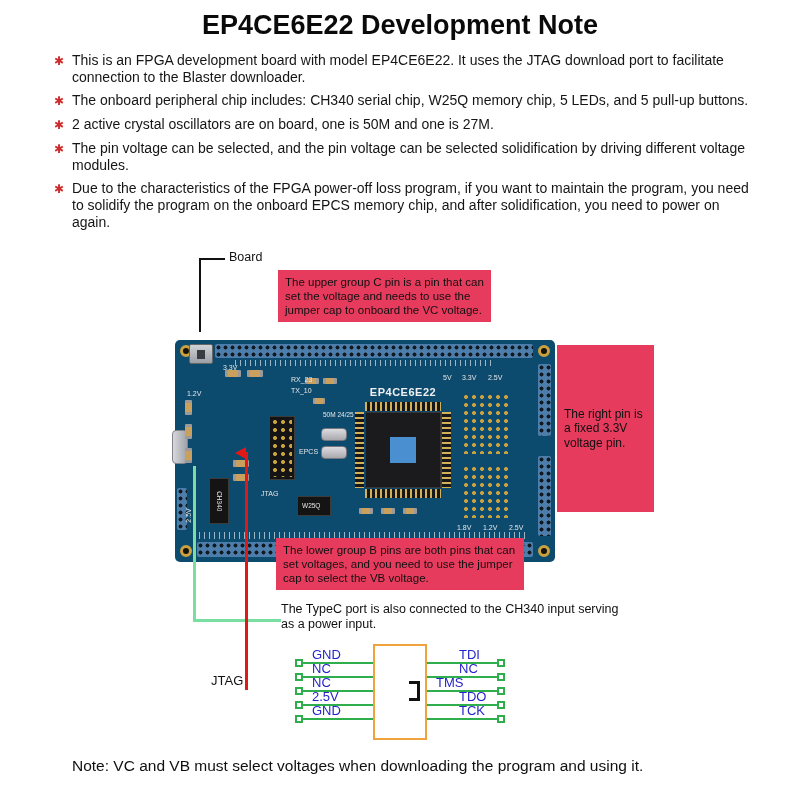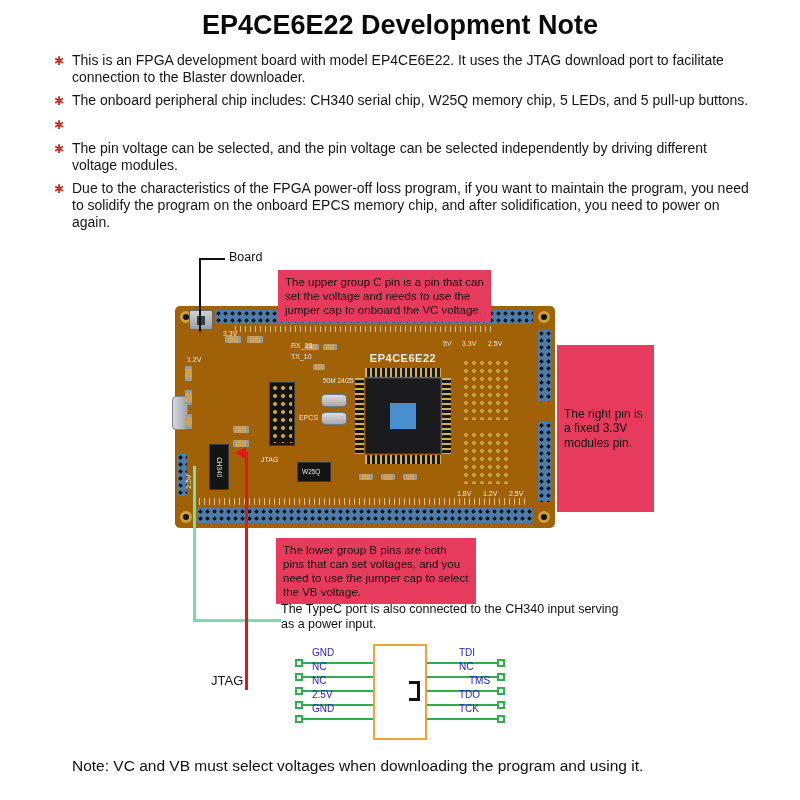--- a/index.html
+++ b/index.html
@@ -9,22 +9,22 @@
          font-size:27px;font-weight:bold;color:#0a0a0a}
   .features{position:absolute;left:54px;top:52px;width:695px}
   .feature{display:flex;margin-bottom:6px}
   .star{flex:0 0 14px;color:#d02a2a;font-size:12px;line-height:1.5;margin-right:4px}
   .ftext{font-size:14px;line-height:1.22;color:#151515}
   .callout{position:absolute;background:#e73b5e;color:#101010;font-size:11.5px;
            line-height:1.22;padding:5px 7px;box-sizing:border-box;z-index:5}
   .annot-label{position:absolute;font-size:12.5px;color:#111;z-index:6;white-space:nowrap}
   .line{position:absolute;z-index:6}
   
-  .board{position:absolute;left:175px;top:306px;width:380px;height:222px;
-         background:#a16207;border-radius:5px;z-index:2}
+  .board{position:absolute;left:175px;top:340px;width:380px;height:222px;
+         background:#0c4a6e;border-radius:5px;z-index:2}
   .hole{position:absolute;width:12px;height:12px;border-radius:50%;background:#14120c;
         border:3px solid #c9a23f;box-sizing:border-box}
   .hdr{position:absolute;background-color:#4d7dab;border-radius:2px;
        background-image:radial-gradient(circle at 3.5px 3.5px,#101820 1.7px,rgba(0,0,0,0) 2.3px);
        background-size:7px 7px}
   .dashrow{position:absolute;opacity:.75;
        background-image:repeating-linear-gradient(90deg,rgba(255,255,255,.8) 0 1px,rgba(0,0,0,0) 1px 5px)}
   .padgrid{position:absolute;
        background-image:radial-gradient(circle at 3px 3px,#c9a23f 1.6px,rgba(0,0,0,0) 2.3px);
        background-size:8px 8px}
@@ -51,45 +51,46 @@
   .chip-label{position:absolute;left:180px;top:46px;width:96px;text-align:center;
           color:#f0f0f0;font-size:11px;font-weight:bold;letter-spacing:.5px}
   .vtext{display:flex;align-items:center;justify-content:center}
   
   .conn{position:absolute;left:373px;top:644px;width:54px;height:96px;
         border:2px solid #f0a23c;background:#fff;box-sizing:border-box;z-index:3}
   .bracket{position:absolute;left:409px;top:681px;width:11px;height:20px;
         border:3px solid #111;border-left:none;box-sizing:border-box;z-index:4}
   .wire{position:absolute;height:2px;background:#2fae4d;z-index:2}
   .term{position:absolute;width:8px;height:8px;border:2px solid #2fae4d;background:#fff;box-sizing:border-box;z-index:2}
-  .pinlabel{position:absolute;color:#2424cc;font-size:10px;z-index:3;white-space:nowrap}
+  .pinlabel{position:absolute;color:#2424cc;font-size:13px;z-index:3;white-space:nowrap}
   .typec-note{position:absolute;left:281px;top:602px;width:345px;font-size:12.5px;
         line-height:1.18;color:#101010;z-index:4}
   .note{position:absolute;left:72px;top:757px;font-size:15.5px;color:#101010}
 </style>
 </head>
 <body>
 
 <div class="title">EP4CE6E22 Development Note</div>
 
 <div class="features">
   <div class="feature">
     <span class="star">✱</span>
     <span class="ftext">This is an FPGA development board with model EP4CE6E22. It uses the JTAG download port to facilitate connection to the Blaster downloader.</span>
   </div>
   <div class="feature">
     <span class="star">✱</span>
     <span class="ftext">The onboard peripheral chip includes: CH340 serial chip, W25Q memory chip, 5 LEDs, and 5 pull-up buttons.</span>
   </div>
   <div class="feature">
     <span class="star">✱</span>
-  </div>
-  <div class="feature">
-    <span class="star">✱</span>
-    <span class="ftext">The pin voltage can be selected, and the pin voltage can be selected independently by driving different voltage modules.</span>
+    <span class="ftext">2 active crystal oscillators are on board, one is 50M and one is 27M.</span>
+  </div>
+  <div class="feature">
+    <span class="star">✱</span>
+    <span class="ftext">The pin voltage can be selected, and the pin voltage can be selected solidification by driving different voltage modules.</span>
   </div>
   <div class="feature">
     <span class="star">✱</span>
     <span class="ftext">Due to the characteristics of the FPGA power-off loss program, if you want to maintain the program, you need to solidify the program on the onboard EPCS memory chip, and after solidification, you need to power on again.</span>
   </div>
 </div>
 
 <div class="annot-label" style="left:229px;top:250px">Board</div>
 <div class="line" style="left:199px;top:258px;width:26px;height:2px;background:#111"></div>
 <div class="line" style="left:199px;top:258px;width:2px;height:74px;background:#111"></div>
@@ -158,22 +159,22 @@
   <div class="silk" style="left:124px;top:108px">EPCS</div>
   <div class="silk" style="left:86px;top:150px">JTAG</div>
   <div class="silk" style="left:127px;top:163px;font-size:6.5px">W25Q</div>
   <div class="silk" style="left:282px;top:184px">1.8V</div>
   <div class="silk" style="left:308px;top:184px">1.2V</div>
   <div class="silk" style="left:334px;top:184px">2.5V</div>
   <div class="silk" style="left:6px;top:172px;transform:rotate(-90deg)">2.5V</div>
 </div>
 
 <div class="callout" style="left:278px;top:270px;width:213px">The upper group C pin is a pin that can set the voltage and needs to use the jumper cap to onboard the VC voltage.</div>
-<div class="callout" style="left:557px;top:345px;width:97px;height:167px;display:flex;align-items:center;font-size:12px">The right pin is a fixed 3.3V modules pin.</div>
-<div class="callout" style="left:276px;top:538px;width:200px">The lower group B pins are both pins that can set voltages, and you need to use the jumper cap to select the VB voltage.</div>
+<div class="callout" style="left:557px;top:345px;width:97px;height:167px;display:flex;align-items:center;font-size:12px">The right pin is a fixed 3.3V voltage pin.</div>
+<div class="callout" style="left:276px;top:538px;width:248px">The lower group B pins are both pins that can set voltages, and you need to use the jumper cap to select the VB voltage.</div>
 
 <div class="typec-note">The TypeC port is also connected to the CH340 input serving as a power input.</div>
 <div class="line" style="left:193px;top:466px;width:3px;height:155px;background:#79dfa1"></div>
 <div class="line" style="left:193px;top:619px;width:88px;height:3px;background:#79dfa1"></div>
 
 <div class="annot-label" style="left:211px;top:673px;font-size:13px">JTAG</div>
 <div class="line" style="left:245px;top:452px;width:3px;height:238px;background:#e01818"></div>
 <div class="line" style="left:235px;top:447px;width:0;height:0;border-top:6px solid transparent;border-bottom:6px solid transparent;border-right:11px solid #e01818"></div>
 
 <div class="conn"></div>
@@ -200,17 +201,17 @@
 <div class="wire" style="left:427px;top:690px;width:70px"></div>
 <div class="wire" style="left:427px;top:704px;width:70px"></div>
 <div class="wire" style="left:427px;top:718px;width:70px"></div>
 <div class="term" style="left:497px;top:659px"></div>
 <div class="term" style="left:497px;top:673px"></div>
 <div class="term" style="left:497px;top:687px"></div>
 <div class="term" style="left:497px;top:701px"></div>
 <div class="term" style="left:497px;top:715px"></div>
 <div class="pinlabel" style="left:459px;top:647px">TDI</div>
 <div class="pinlabel" style="left:459px;top:661px">NC</div>
-<div class="pinlabel" style="left:469px;top:675px">TMS</div>
+<div class="pinlabel" style="left:436px;top:675px">TMS</div>
 <div class="pinlabel" style="left:459px;top:689px">TDO</div>
 <div class="pinlabel" style="left:459px;top:703px">TCK</div>
 
 <div class="note">Note: VC and VB must select voltages when downloading the program and using it.</div>
 
 </body></html>

